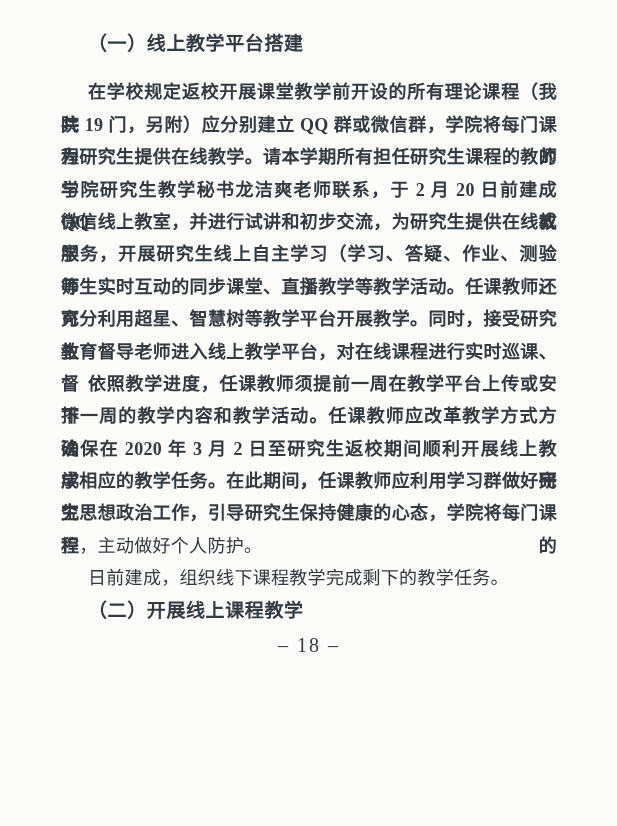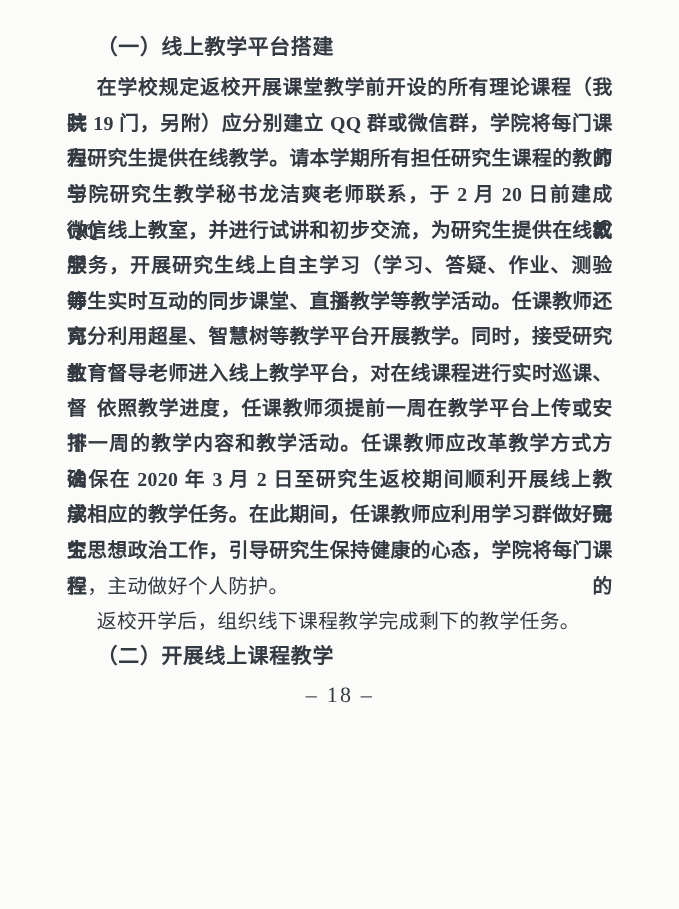--- a/index.html
+++ b/index.html
@@ -42,21 +42,21 @@
   .line.indent {
     text-indent: 27px;
   }
   .line.heading {
     font-weight: 700;
     font-size: 19px;
     letter-spacing: 0.6px;
   }
   
   .content .line.heading:first-child {
-    margin-bottom: 3px;
+    margin-bottom: 16px;
   }
   .page-footer {
     margin-top: 7px;
     text-align: center;
   }
   .page-number {
     display: inline-block;
     font-size: 20px;
     letter-spacing: 2px;
     color: var(--ink, #343a41);
@@ -77,19 +77,19 @@
       <div class="line justify">服务，开展研究生线上自主学习（学习、答疑、作业、测验等）、</div>
       <div class="line justify">师生实时互动的同步课堂、直播教学等教学活动。任课教师还可</div>
       <div class="line justify">充分利用超星、智慧树等教学平台开展教学。同时，接受研究生</div>
       <div class="line justify">教育督导老师进入线上教学平台，对在线课程进行实时巡课、督</div>
       <div class="line indent justify">依照教学进度，任课教师须提前一周在教学平台上传或安排</div>
       <div class="line justify">下一周的教学内容和教学活动。任课教师应改革教学方式方法，</div>
       <div class="line justify">确保在 2020 年 3 月 2 日至研究生返校期间顺利开展线上教学，完</div>
       <div class="line justify">成相应的教学任务。在此期间，任课教师应利用学习群做好研究</div>
       <div class="line justify">生思想政治工作，引导研究生保持健康的心态，学院将每门课程的</div>
       <div class="line">控，主动做好个人防护。</div>
-      <div class="line indent">返校开学后，组织线下课程教学完成剩下的教学任务。</div>
+      <div class="line indent">日前建成，组织线下课程教学完成剩下的教学任务。</div>
       <div class="line heading indent">（二）开展线上课程教学</div>
     </div>
   <div class="page-footer">
     <span class="page-number">– 18 –</span>
   </div>
 </div>
 
 </body></html>

